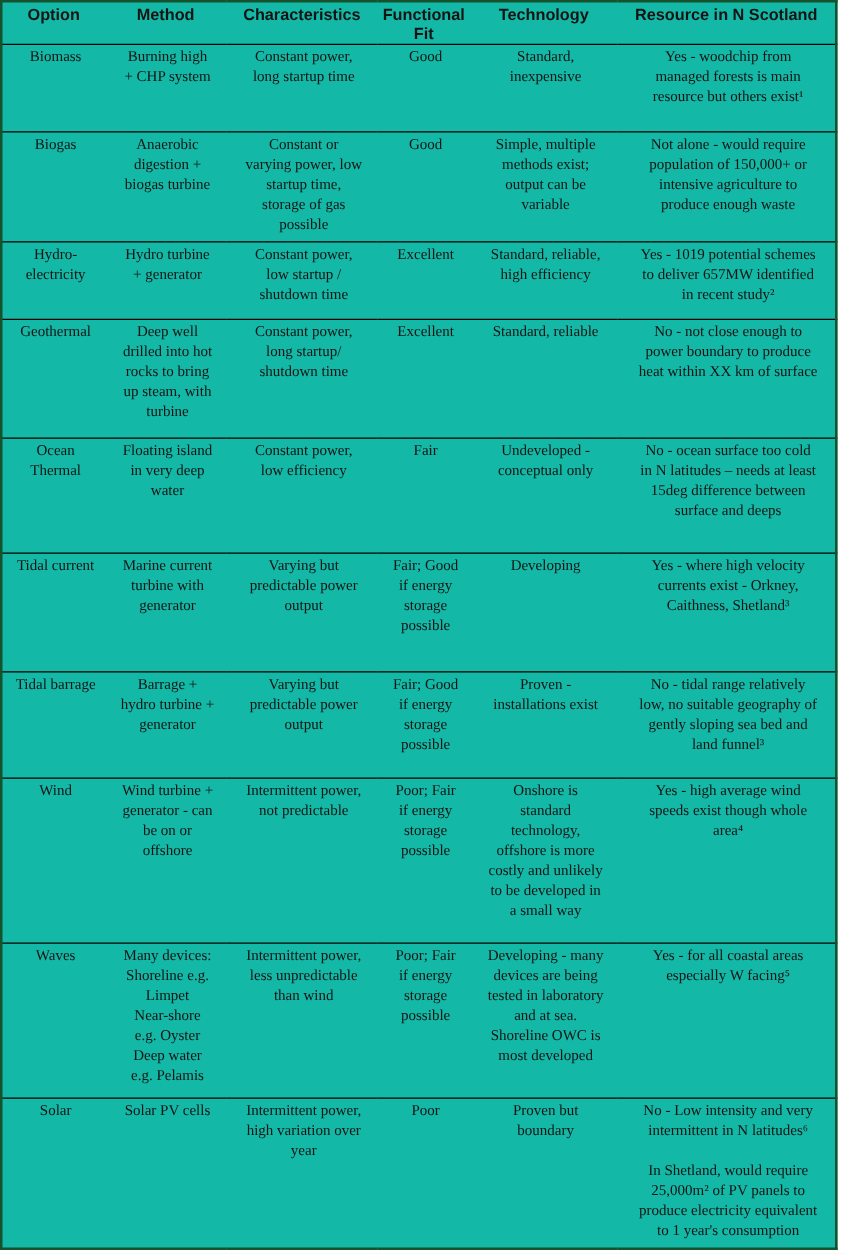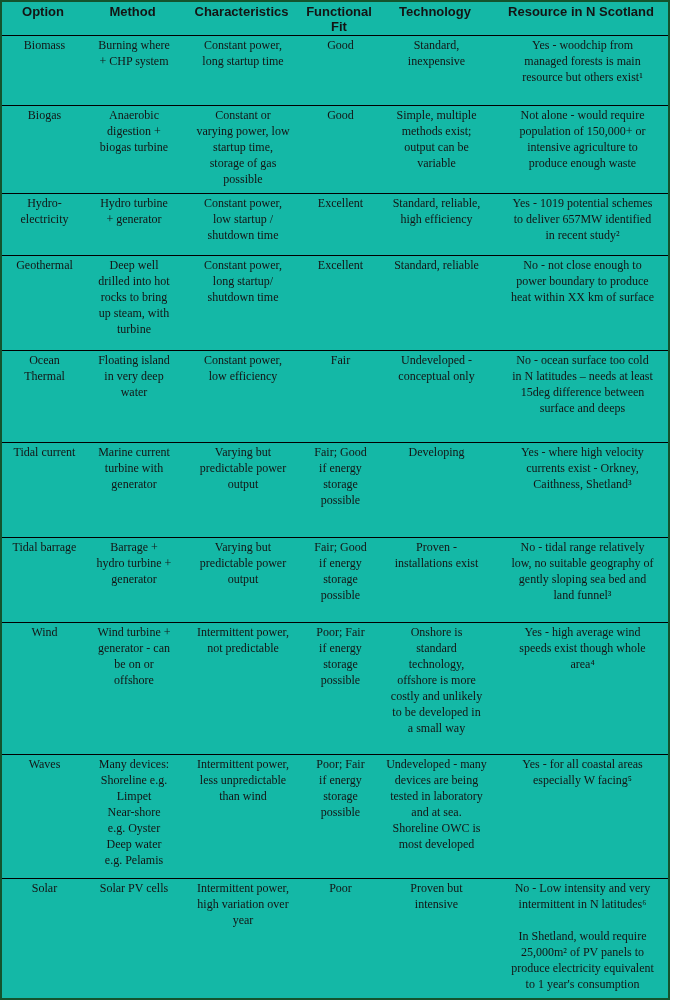--- a/index.html
+++ b/index.html
@@ -67,21 +67,21 @@
       <th>Option</th>
       <th>Method</th>
       <th>Characteristics</th>
       <th>Functional Fit</th>
       <th>Technology</th>
       <th>Resource in N Scotland</th>
     </tr>
 
     <tr class="r0">
       <td>Biomass</td>
-      <td>Burning where
+      <td>Burning high
 + CHP system</td>
       <td>Constant power,
 long startup time</td>
       <td>Good</td>
       <td>Standard,
 inexpensive</td>
       <td>Yes - woodchip from
 managed forests is main
 resource but others exist¹</td>
     </tr>
@@ -228,39 +228,39 @@
 e.g. Oyster
 Deep water
 e.g. Pelamis</td>
       <td>Intermittent power,
 less unpredictable
 than wind</td>
       <td>Poor; Fair
 if energy
 storage
 possible</td>
-      <td>Undeveloped - many
+      <td>Developing - many
 devices are being
 tested in laboratory
 and at sea.
 Shoreline OWC is
 most developed</td>
       <td>Yes - for all coastal areas
 especially W facing⁵</td>
     </tr>
 
     <tr class="r9">
       <td>Solar</td>
       <td>Solar PV cells</td>
       <td>Intermittent power,
 high variation over
 year</td>
       <td>Poor</td>
       <td>Proven but
-intensive</td>
+boundary</td>
       <td>No - Low intensity and very
 intermittent in N latitudes⁶
 
 In Shetland, would require
 25,000m² of PV panels to
 produce electricity equivalent
 to 1 year's consumption</td>
     </tr>
   </tbody>
     </table>

